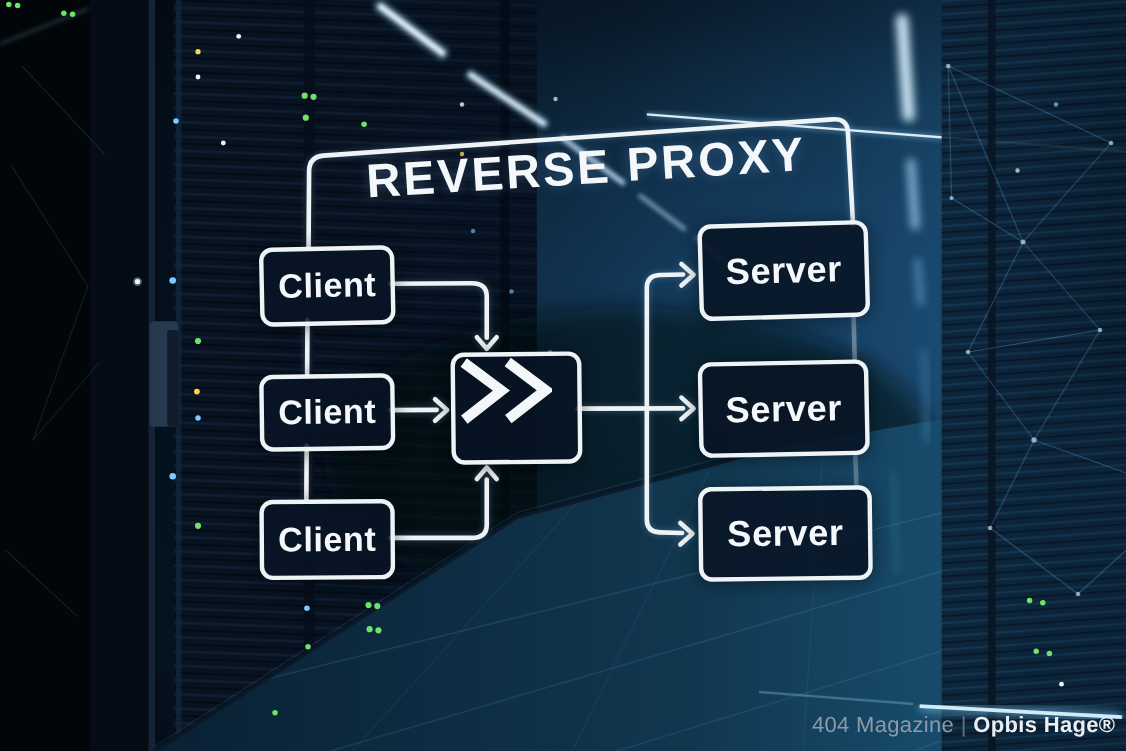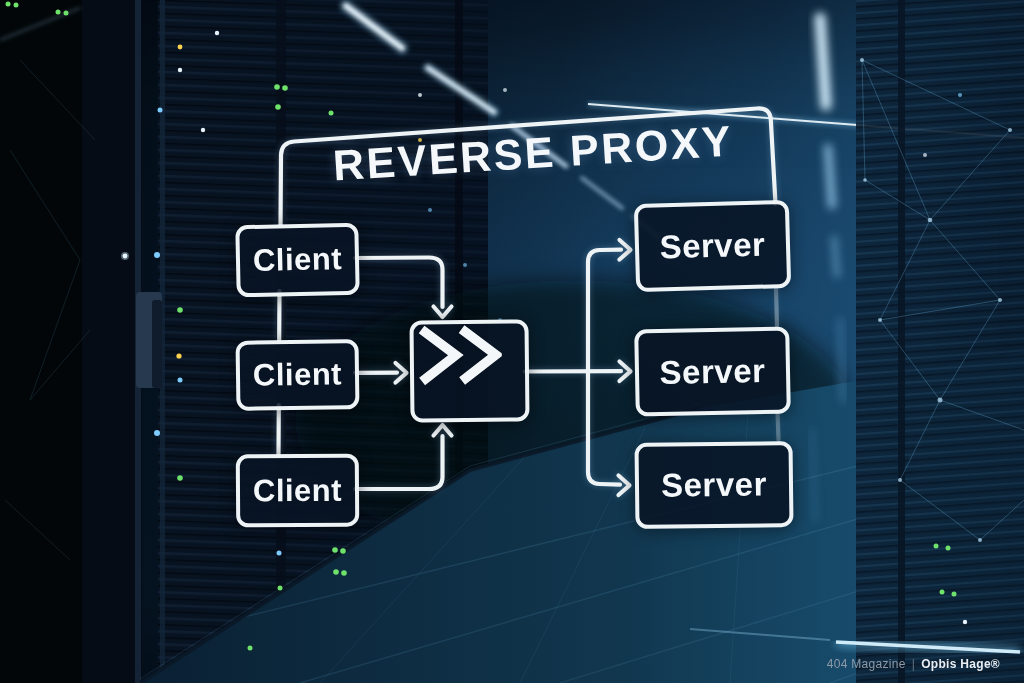--- a/index.html
+++ b/index.html
@@ -28,21 +28,21 @@
   #s2{top:328px;height:79px;transform:rotate(-1.1deg);}
   #s3{top:442px;width:150px;height:78px;transform:rotate(-0.7deg);}
   .proxy{left:410px;top:320px;width:111px;height:94px;transform:rotate(-0.6deg);}
   .title{
     position:absolute;left:303px;top:118px;width:460px;height:70px;
     display:flex;align-items:center;justify-content:center;
     transform:rotate(-3.6deg);color:#f5f8fa;font-size:43px;font-weight:bold;
     letter-spacing:2.5px;text-shadow:0 0 12px rgba(150,200,255,.25);
   }
   .watermark{
-    position:absolute;right:24px;bottom:12px;font-size:12px;color:#8d9aa8;
+    position:absolute;right:10px;bottom:12px;font-size:20px;color:#8d9aa8;
     letter-spacing:.3px;
     margin-top:10px;
   }
   .watermark .sep{color:#66727f;margin:0 6px;}
   .watermark .brand{color:#e9eef3;font-weight:bold;}
 </style>
 </head>
 <body>
 
 <div class="stage">

